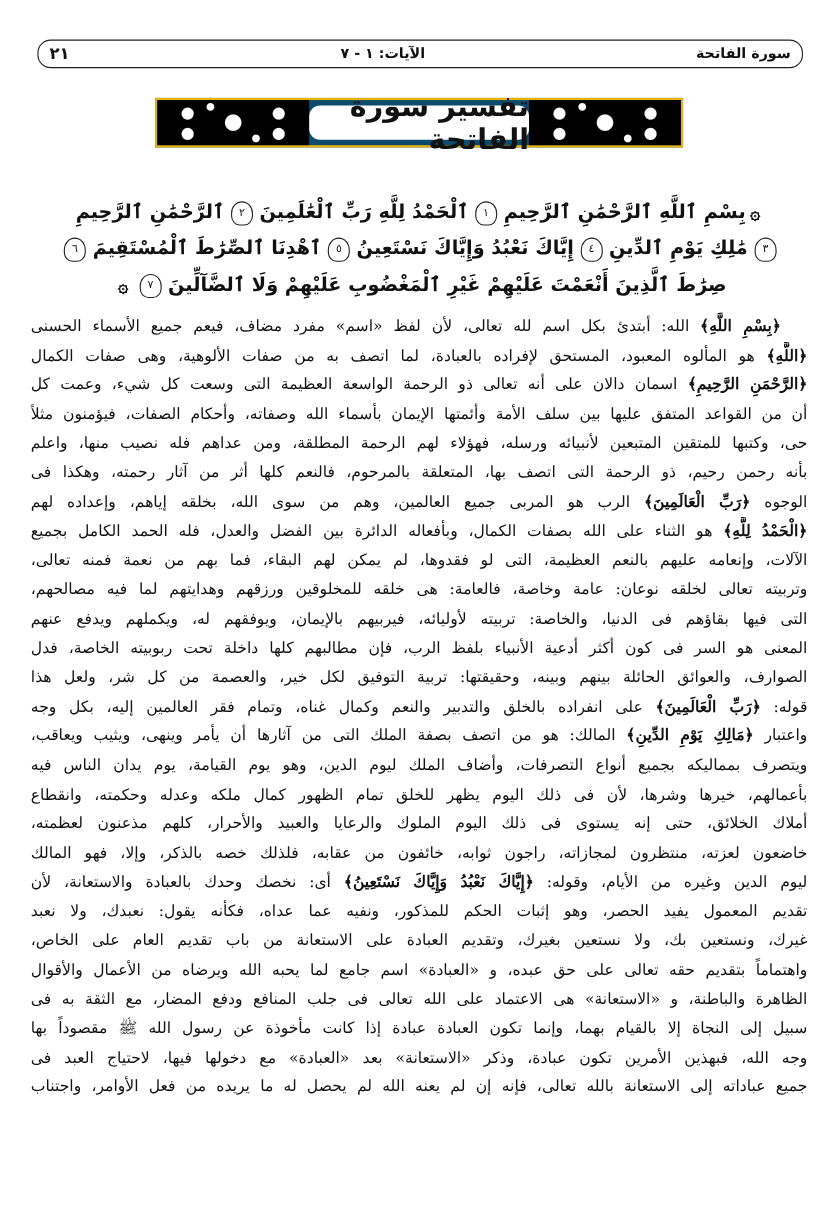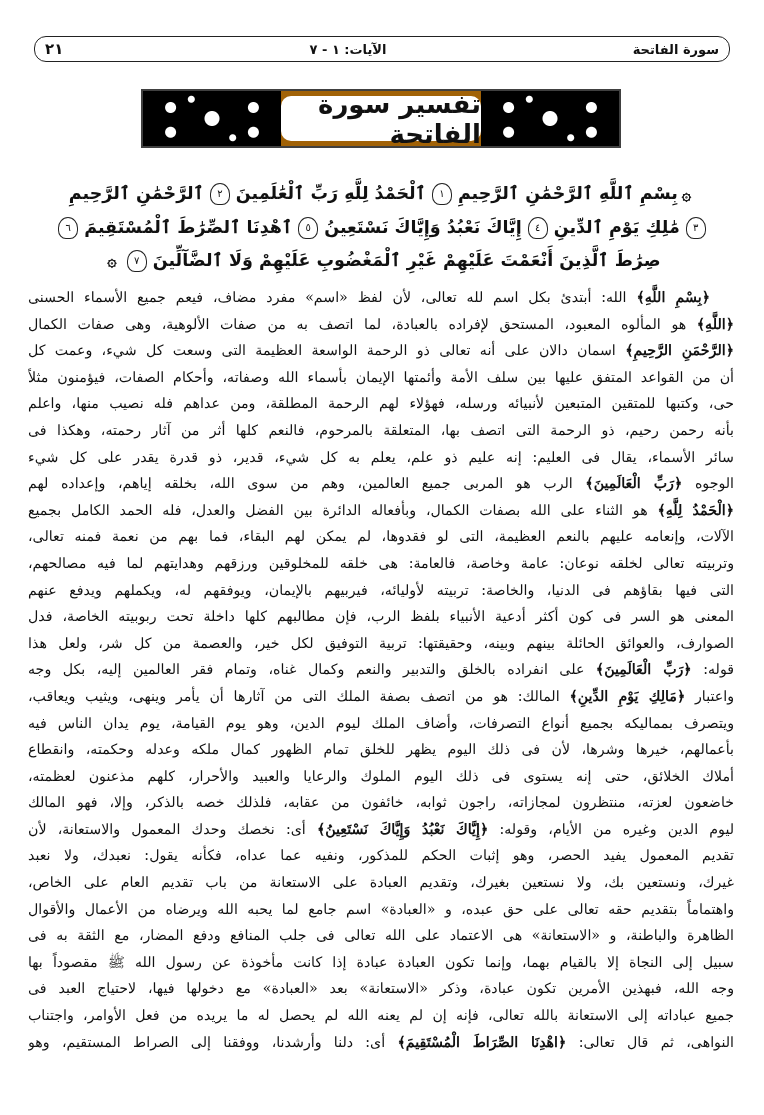--- a/index.html
+++ b/index.html
@@ -9,23 +9,23 @@
   }
   .running-head {
     position: absolute; left: 34px; top: 36px; width: 696px; height: 26px;
     border: 1.6px solid #222; border-radius: 12px;
     display: flex; align-items: center; justify-content: space-between;
     padding: 0 10px; box-sizing: border-box; direction: rtl;
     font-family: "DejaVu Sans", sans-serif; font-size: 13px; font-weight: bold;
   }
   .running-head .page-num { font-size: 15px; }
   .banner {
-    position: absolute; left: 141px; top: 89px; width: 480px; height: 59px;
-    border: 2px solid #404040; box-sizing: border-box; display: flex;
-    align-items: stretch; background: #a16207;
+    position: absolute; left: 141px; top: 89px; width: 480px; height: 45px;
+    border: 2px solid #eab308; box-sizing: border-box; display: flex;
+    align-items: stretch; background: #0c4a6e;
   }
   .ornament {
     width: 138px; position: relative; overflow: hidden;
     background:
       radial-gradient(circle at 20% 30%, #fff 5px, transparent 6px),
       radial-gradient(circle at 50% 50%, #fff 7px, transparent 8px),
       radial-gradient(circle at 80% 30%, #fff 5px, transparent 6px),
       radial-gradient(circle at 20% 75%, #fff 5px, transparent 6px),
       radial-gradient(circle at 80% 75%, #fff 5px, transparent 6px),
       radial-gradient(circle at 35% 15%, #fff 3px, transparent 4px),
@@ -80,36 +80,34 @@
     <div class="ayah-line"><span>صِرَٰطَ ٱلَّذِينَ أَنْعَمْتَ عَلَيْهِمْ غَيْرِ ٱلْمَغْضُوبِ عَلَيْهِمْ وَلَا ٱلضَّآلِّينَ</span><span class="ayah-num">٧</span><span class="orn">۞</span></div>
   </div>
 
 <div class="body-text" id="body-text">
     <span class="line first"><span class="q">﴿بِسْمِ اللَّهِ﴾</span><span> الله: أبتدئ بكل اسم لله تعالى، لأن لفظ «اسم» مفرد مضاف، فيعم جميع الأسماء الحسنى</span></span>
     <span class="line"><span class="q">﴿اللَّهِ﴾</span><span> هو المألوه المعبود، المستحق لإفراده بالعبادة، لما اتصف به من صفات الألوهية، وهى صفات الكمال</span></span>
     <span class="line"><span class="q">﴿الرَّحْمَنِ الرَّحِيمِ﴾</span><span> اسمان دالان على أنه تعالى ذو الرحمة الواسعة العظيمة التى وسعت كل شيء، وعمت كل</span></span>
     <span class="line"><span>أن من القواعد المتفق عليها بين سلف الأمة وأئمتها الإيمان بأسماء الله وصفاته، وأحكام الصفات، فيؤمنون مثلاً</span></span>
     <span class="line"><span>حى، وكتبها للمتقين المتبعين لأنبيائه ورسله، فهؤلاء لهم الرحمة المطلقة، ومن عداهم فله نصيب منها، واعلم</span></span>
     <span class="line"><span>بأنه رحمن رحيم، ذو الرحمة التى اتصف بها، المتعلقة بالمرحوم، فالنعم كلها أثر من آثار رحمته، وهكذا فى</span></span>
-    <span class="line"><span>سائر الأسماء، يقال فى العليم: إنه عليم ذو علم، يعلم به كل شيء، قدير، ذو قدرة يقدر على كل شيء</span></span>
     <span class="line"><span>الوجوه </span><span class="q">﴿رَبِّ الْعَالَمِينَ﴾</span><span> الرب هو المربى جميع العالمين، وهم من سوى الله، بخلقه إياهم، وإعداده لهم</span></span>
     <span class="line"><span class="q">﴿الْحَمْدُ لِلَّهِ﴾</span><span> هو الثناء على الله بصفات الكمال، وبأفعاله الدائرة بين الفضل والعدل، فله الحمد الكامل بجميع</span></span>
     <span class="line"><span>الآلات، وإنعامه عليهم بالنعم العظيمة، التى لو فقدوها، لم يمكن لهم البقاء، فما بهم من نعمة فمنه تعالى،</span></span>
     <span class="line"><span>وتربيته تعالى لخلقه نوعان: عامة وخاصة، فالعامة: هى خلقه للمخلوقين ورزقهم وهدايتهم لما فيه مصالحهم،</span></span>
     <span class="line"><span>التى فيها بقاؤهم فى الدنيا، والخاصة: تربيته لأوليائه، فيربيهم بالإيمان، ويوفقهم له، ويكملهم ويدفع عنهم</span></span>
     <span class="line"><span>المعنى هو السر فى كون أكثر أدعية الأنبياء بلفظ الرب، فإن مطالبهم كلها داخلة تحت ربوبيته الخاصة، فدل</span></span>
     <span class="line"><span>الصوارف، والعوائق الحائلة بينهم وبينه، وحقيقتها: تربية التوفيق لكل خير، والعصمة من كل شر، ولعل هذا</span></span>
     <span class="line"><span>قوله: </span><span class="q">﴿رَبِّ الْعَالَمِينَ﴾</span><span> على انفراده بالخلق والتدبير والنعم وكمال غناه، وتمام فقر العالمين إليه، بكل وجه</span></span>
     <span class="line"><span>واعتبار </span><span class="q">﴿مَالِكِ يَوْمِ الدِّينِ﴾</span><span> المالك: هو من اتصف بصفة الملك التى من آثارها أن يأمر وينهى، ويثيب ويعاقب،</span></span>
     <span class="line"><span>ويتصرف بمماليكه بجميع أنواع التصرفات، وأضاف الملك ليوم الدين، وهو يوم القيامة، يوم يدان الناس فيه</span></span>
     <span class="line"><span>بأعمالهم، خيرها وشرها، لأن فى ذلك اليوم يظهر للخلق تمام الظهور كمال ملكه وعدله وحكمته، وانقطاع</span></span>
     <span class="line"><span>أملاك الخلائق، حتى إنه يستوى فى ذلك اليوم الملوك والرعايا والعبيد والأحرار، كلهم مذعنون لعظمته،</span></span>
     <span class="line"><span>خاضعون لعزته، منتظرون لمجازاته، راجون ثوابه، خائفون من عقابه، فلذلك خصه بالذكر، وإلا، فهو المالك</span></span>
-    <span class="line"><span>ليوم الدين وغيره من الأيام، وقوله: </span><span class="q">﴿إِيَّاكَ نَعْبُدُ وَإِيَّاكَ نَسْتَعِينُ﴾</span><span> أى: نخصك وحدك المعمول والاستعانة، لأن</span></span>
+    <span class="line"><span>ليوم الدين وغيره من الأيام، وقوله: </span><span class="q">﴿إِيَّاكَ نَعْبُدُ وَإِيَّاكَ نَسْتَعِينُ﴾</span><span> أى: نخصك وحدك بالعبادة والاستعانة، لأن</span></span>
     <span class="line"><span>تقديم المعمول يفيد الحصر، وهو إثبات الحكم للمذكور، ونفيه عما عداه، فكأنه يقول: نعبدك، ولا نعبد</span></span>
     <span class="line"><span>غيرك، ونستعين بك، ولا نستعين بغيرك، وتقديم العبادة على الاستعانة من باب تقديم العام على الخاص،</span></span>
     <span class="line"><span>واهتماماً بتقديم حقه تعالى على حق عبده، و «العبادة» اسم جامع لما يحبه الله ويرضاه من الأعمال والأقوال</span></span>
     <span class="line"><span>الظاهرة والباطنة، و «الاستعانة» هى الاعتماد على الله تعالى فى جلب المنافع ودفع المضار، مع الثقة به فى</span></span>
     <span class="line"><span>سبيل إلى النجاة إلا بالقيام بهما، وإنما تكون العبادة عبادة إذا كانت مأخوذة عن رسول الله ﷺ مقصوداً بها</span></span>
     <span class="line"><span>وجه الله، فبهذين الأمرين تكون عبادة، وذكر «الاستعانة» بعد «العبادة» مع دخولها فيها، لاحتياج العبد فى</span></span>
     <span class="line"><span>جميع عباداته إلى الاستعانة بالله تعالى، فإنه إن لم يعنه الله لم يحصل له ما يريده من فعل الأوامر، واجتناب</span></span>
-    <span class="line"><span>النواهى، ثم قال تعالى: </span><span class="q">﴿اهْدِنَا الصِّرَاطَ الْمُسْتَقِيمَ﴾</span><span> أى: دلنا وأرشدنا، ووفقنا إلى الصراط المستقيم، وهو</span></span>
   </div>
 
 </body></html>

